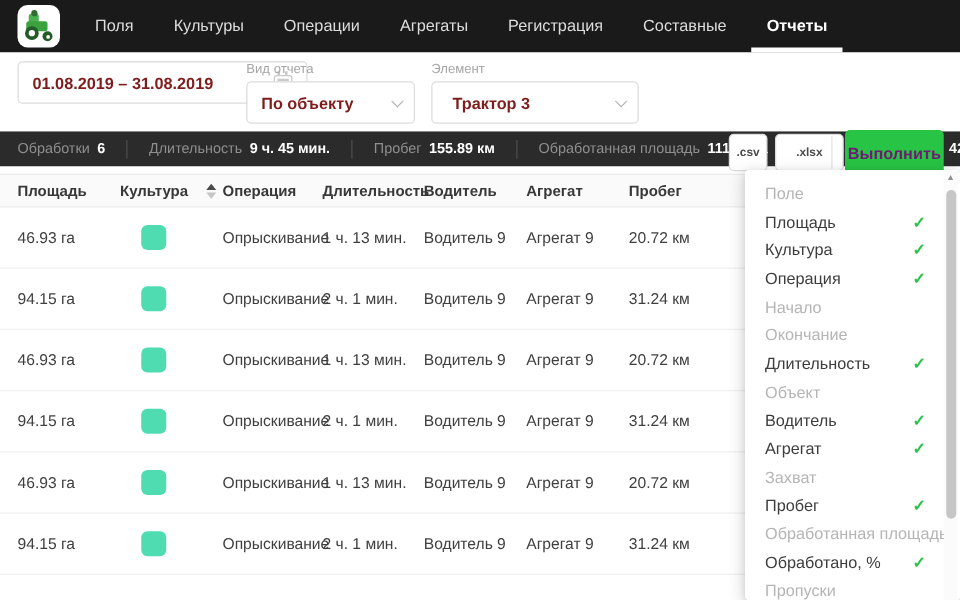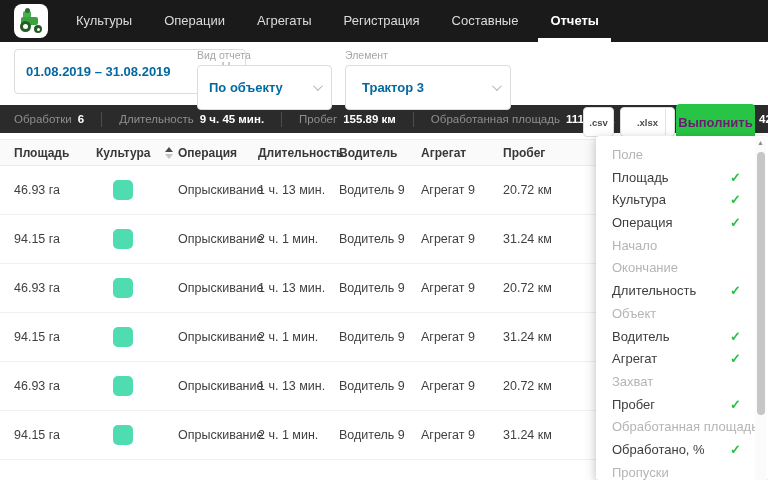--- a/index.html
+++ b/index.html
@@ -19,21 +19,21 @@
   .brand { color:#fff; font-size:19px; font-weight:500; letter-spacing:.2px; margin-right:22px; }
   .navmenu { display:flex; height:42px; align-items:stretch; }
   .nav-item { color:#dcdcdc; font-size:13px; line-height:42px; padding:0 16px; position:relative; cursor:pointer; white-space:nowrap; }
   .nav-item.active { color:#fff; font-weight:700; }
   .nav-item.active::after { content:""; position:absolute; left:4px; right:4px; bottom:0; height:4px; background:#fff; }
 
   
   .filterbar { position:relative; height:63px; background:#fff; }
   .fgroup { position:absolute; top:7px; }
   .flabel { display:block; font-size:10.5px; color:#a6a6a6; margin-bottom:4px; }
-  .fbox { height:45px; border:1px solid #dcdcdc; border-radius:4px; background:#fff; display:flex; align-items:center; padding:0 11px; font-size:13px; font-weight:600; color:#0369a1; cursor:pointer; }
+  .fbox { height:34px; border:1px solid #dcdcdc; border-radius:4px; background:#fff; display:flex; align-items:center; padding:0 11px; font-size:13px; font-weight:600; color:#7f1d1d; cursor:pointer; }
   .g-interval { left:14px; } .g-interval .fbox { width:232px; }
   .g-report { left:197px; } .g-report .fbox { width:135px; }
   .g-element { left:345px; } .g-element .fbox { width:166px;padding-left:16px; }
   .cal { width:15px; height:13px; border:1.5px solid #c9c9c9; border-radius:2.5px; position:relative; margin-left:auto; flex:none; }
   .cal::before { content:""; position:absolute; left:2px; right:2px; top:2.5px; height:1.5px; background:#c9c9c9; }
   .cal::after { content:""; position:absolute; top:-4px; left:2px; width:2px; height:3px; background:#c9c9c9; box-shadow:6px 0 0 #c9c9c9; }
   .chev { width:7px; height:7px; border-right:1.5px solid #b3b3b3; border-bottom:1.5px solid #b3b3b3; transform:rotate(45deg) translateY(-2px); margin-left:auto; flex:none; }
   .btn-mini { position:absolute; top:65px; height:30px; border:1px solid #dcdcdc; border-radius:4px; background:#fff; font-size:9.5px; font-weight:700; color:#4a4a4a; display:flex; align-items:center; justify-content:center; cursor:pointer; font-family:"Liberation Sans",sans-serif; }
   .btn-csv { left:583px; width:31px; }
   .btn-xlsx { left:620px; width:55px; }
@@ -74,20 +74,21 @@
 <body>
 
 <div class="topnav">
   <div class="logo">
     <span>
       <span class="t-cab"></span><span class="t-driver"></span><span class="t-body"></span>
       <span class="t-wheel-big"></span><span class="t-wheel-small"></span>
     </span>
   </div>
   <div class="navmenu">
+      <div class="nav-item">Поля</div>
       <div class="nav-item">Культуры</div>
       <div class="nav-item">Операции</div>
       <div class="nav-item">Агрегаты</div>
       <div class="nav-item">Регистрация</div>
       <div class="nav-item">Составные</div>
       <div class="nav-item active">Отчеты</div>
     </div>
 </div>
 
 <div class="filterbar">

